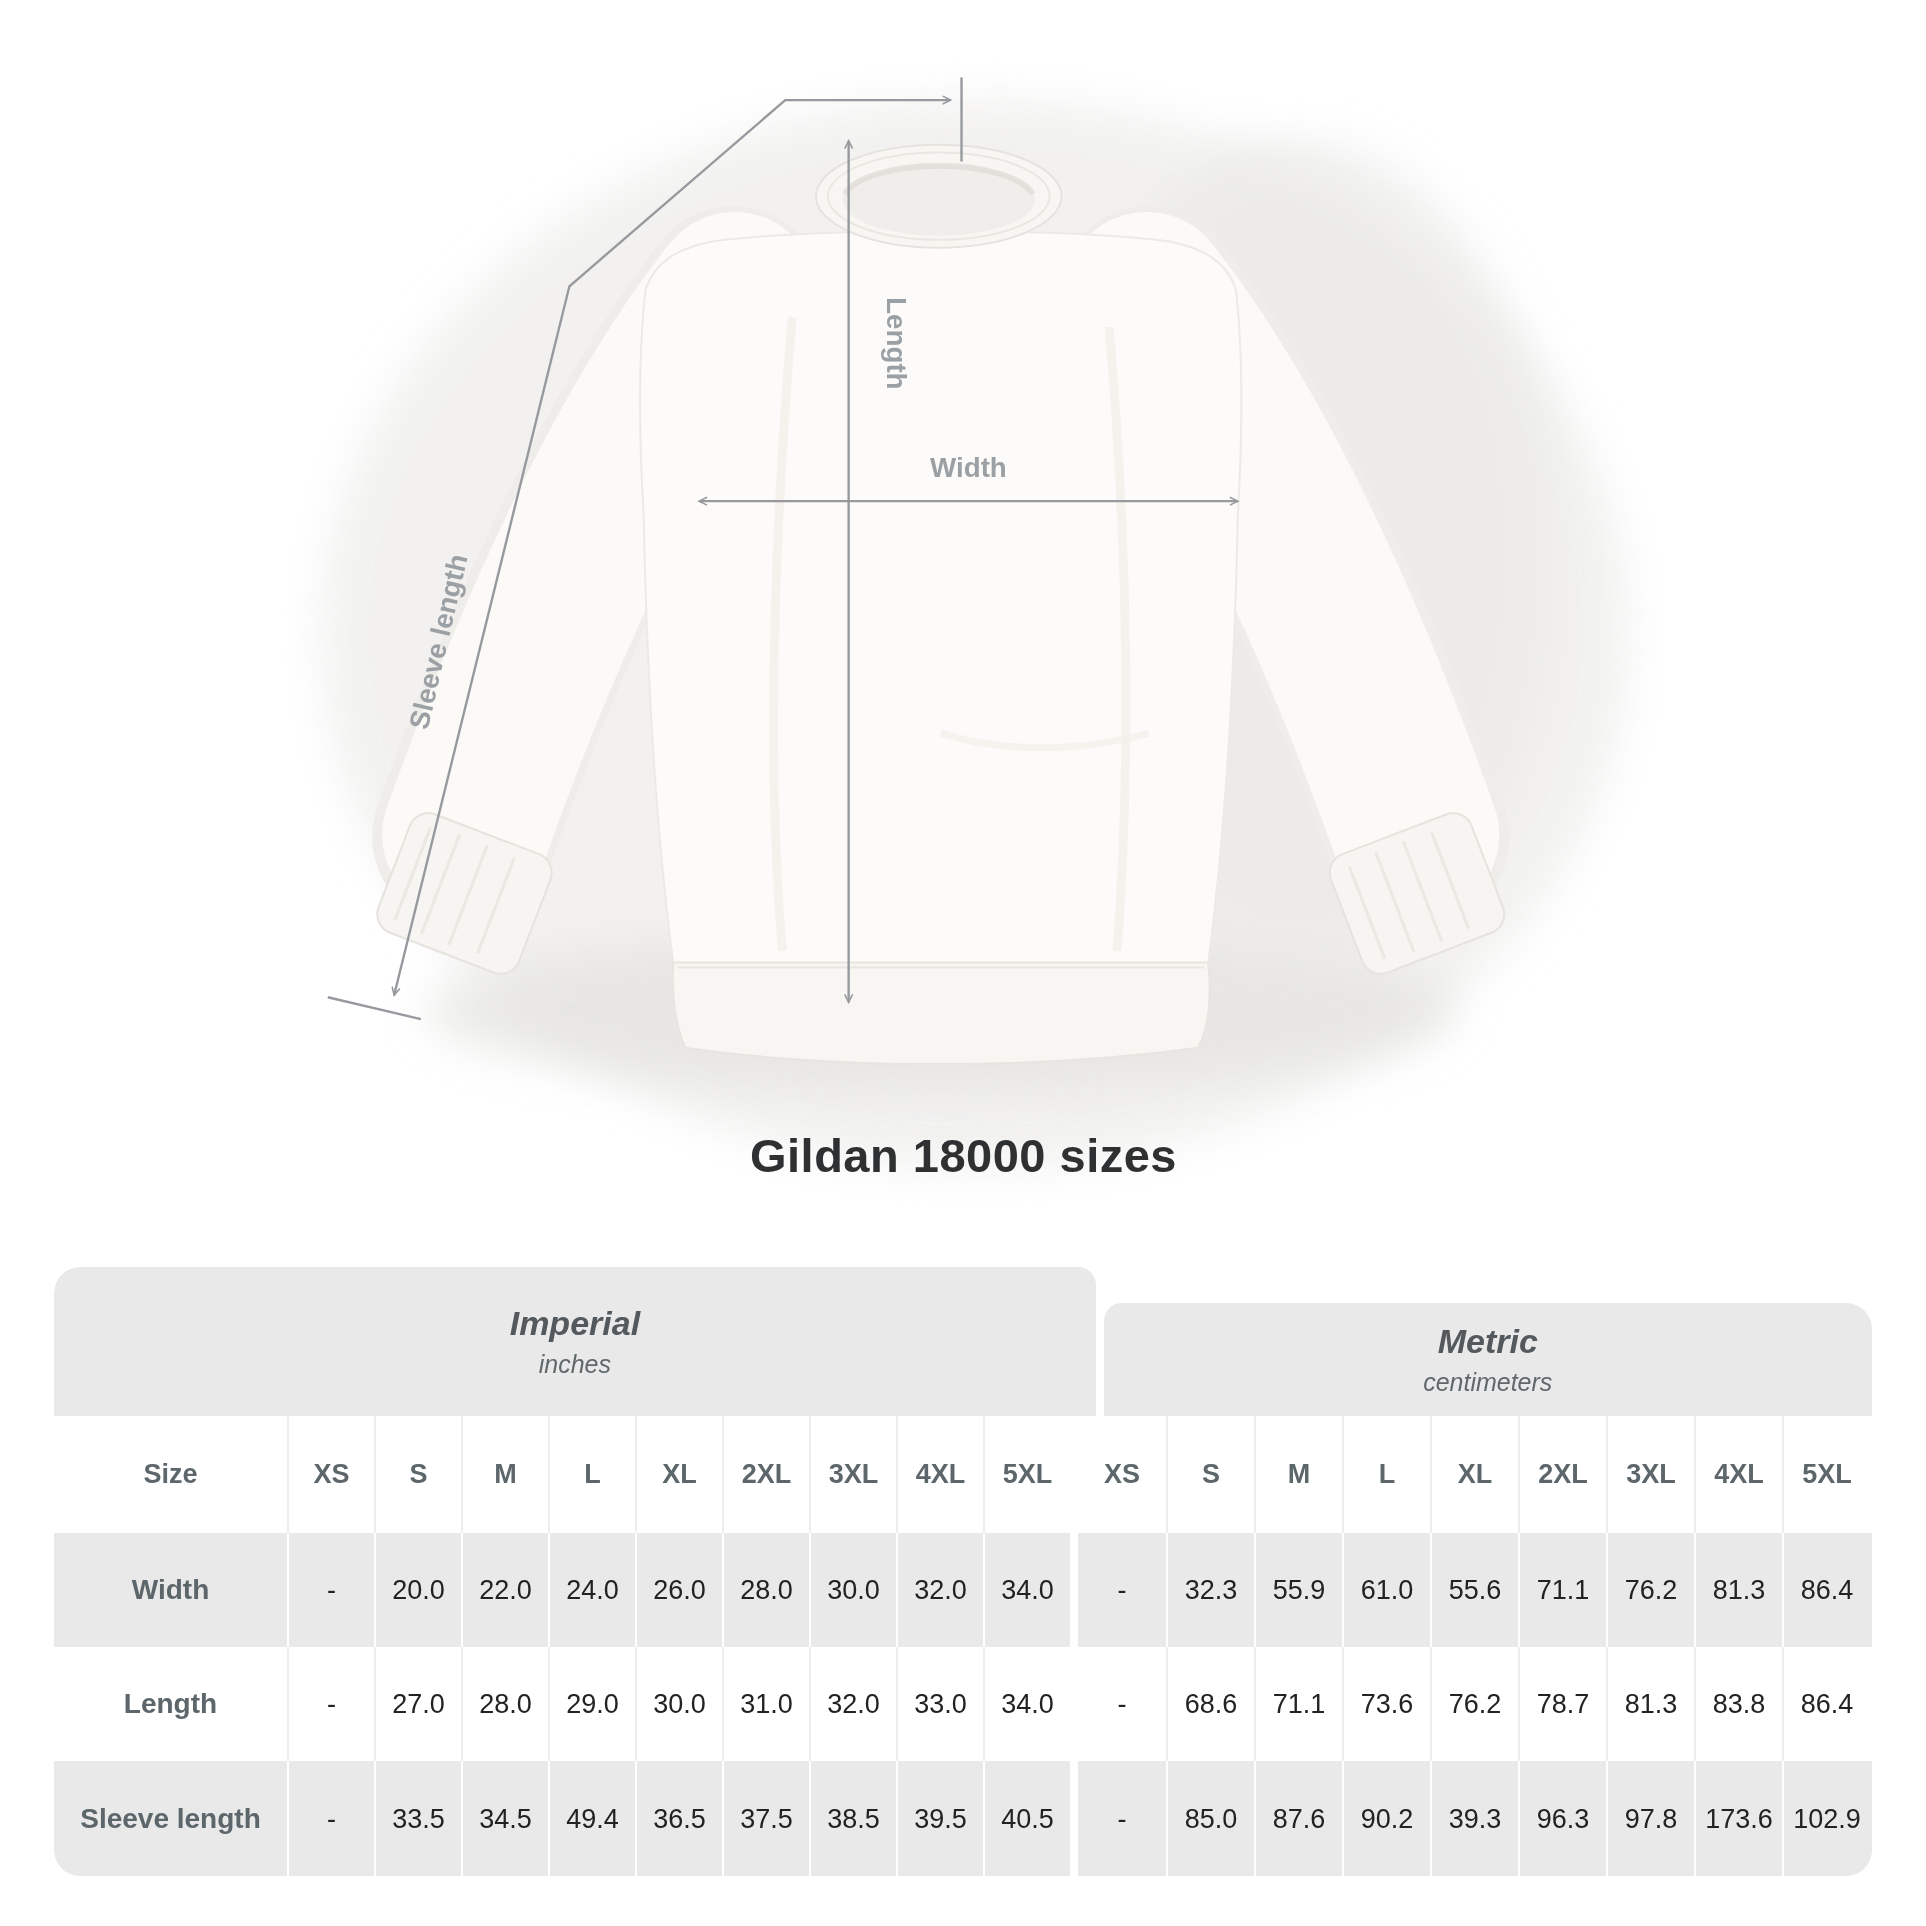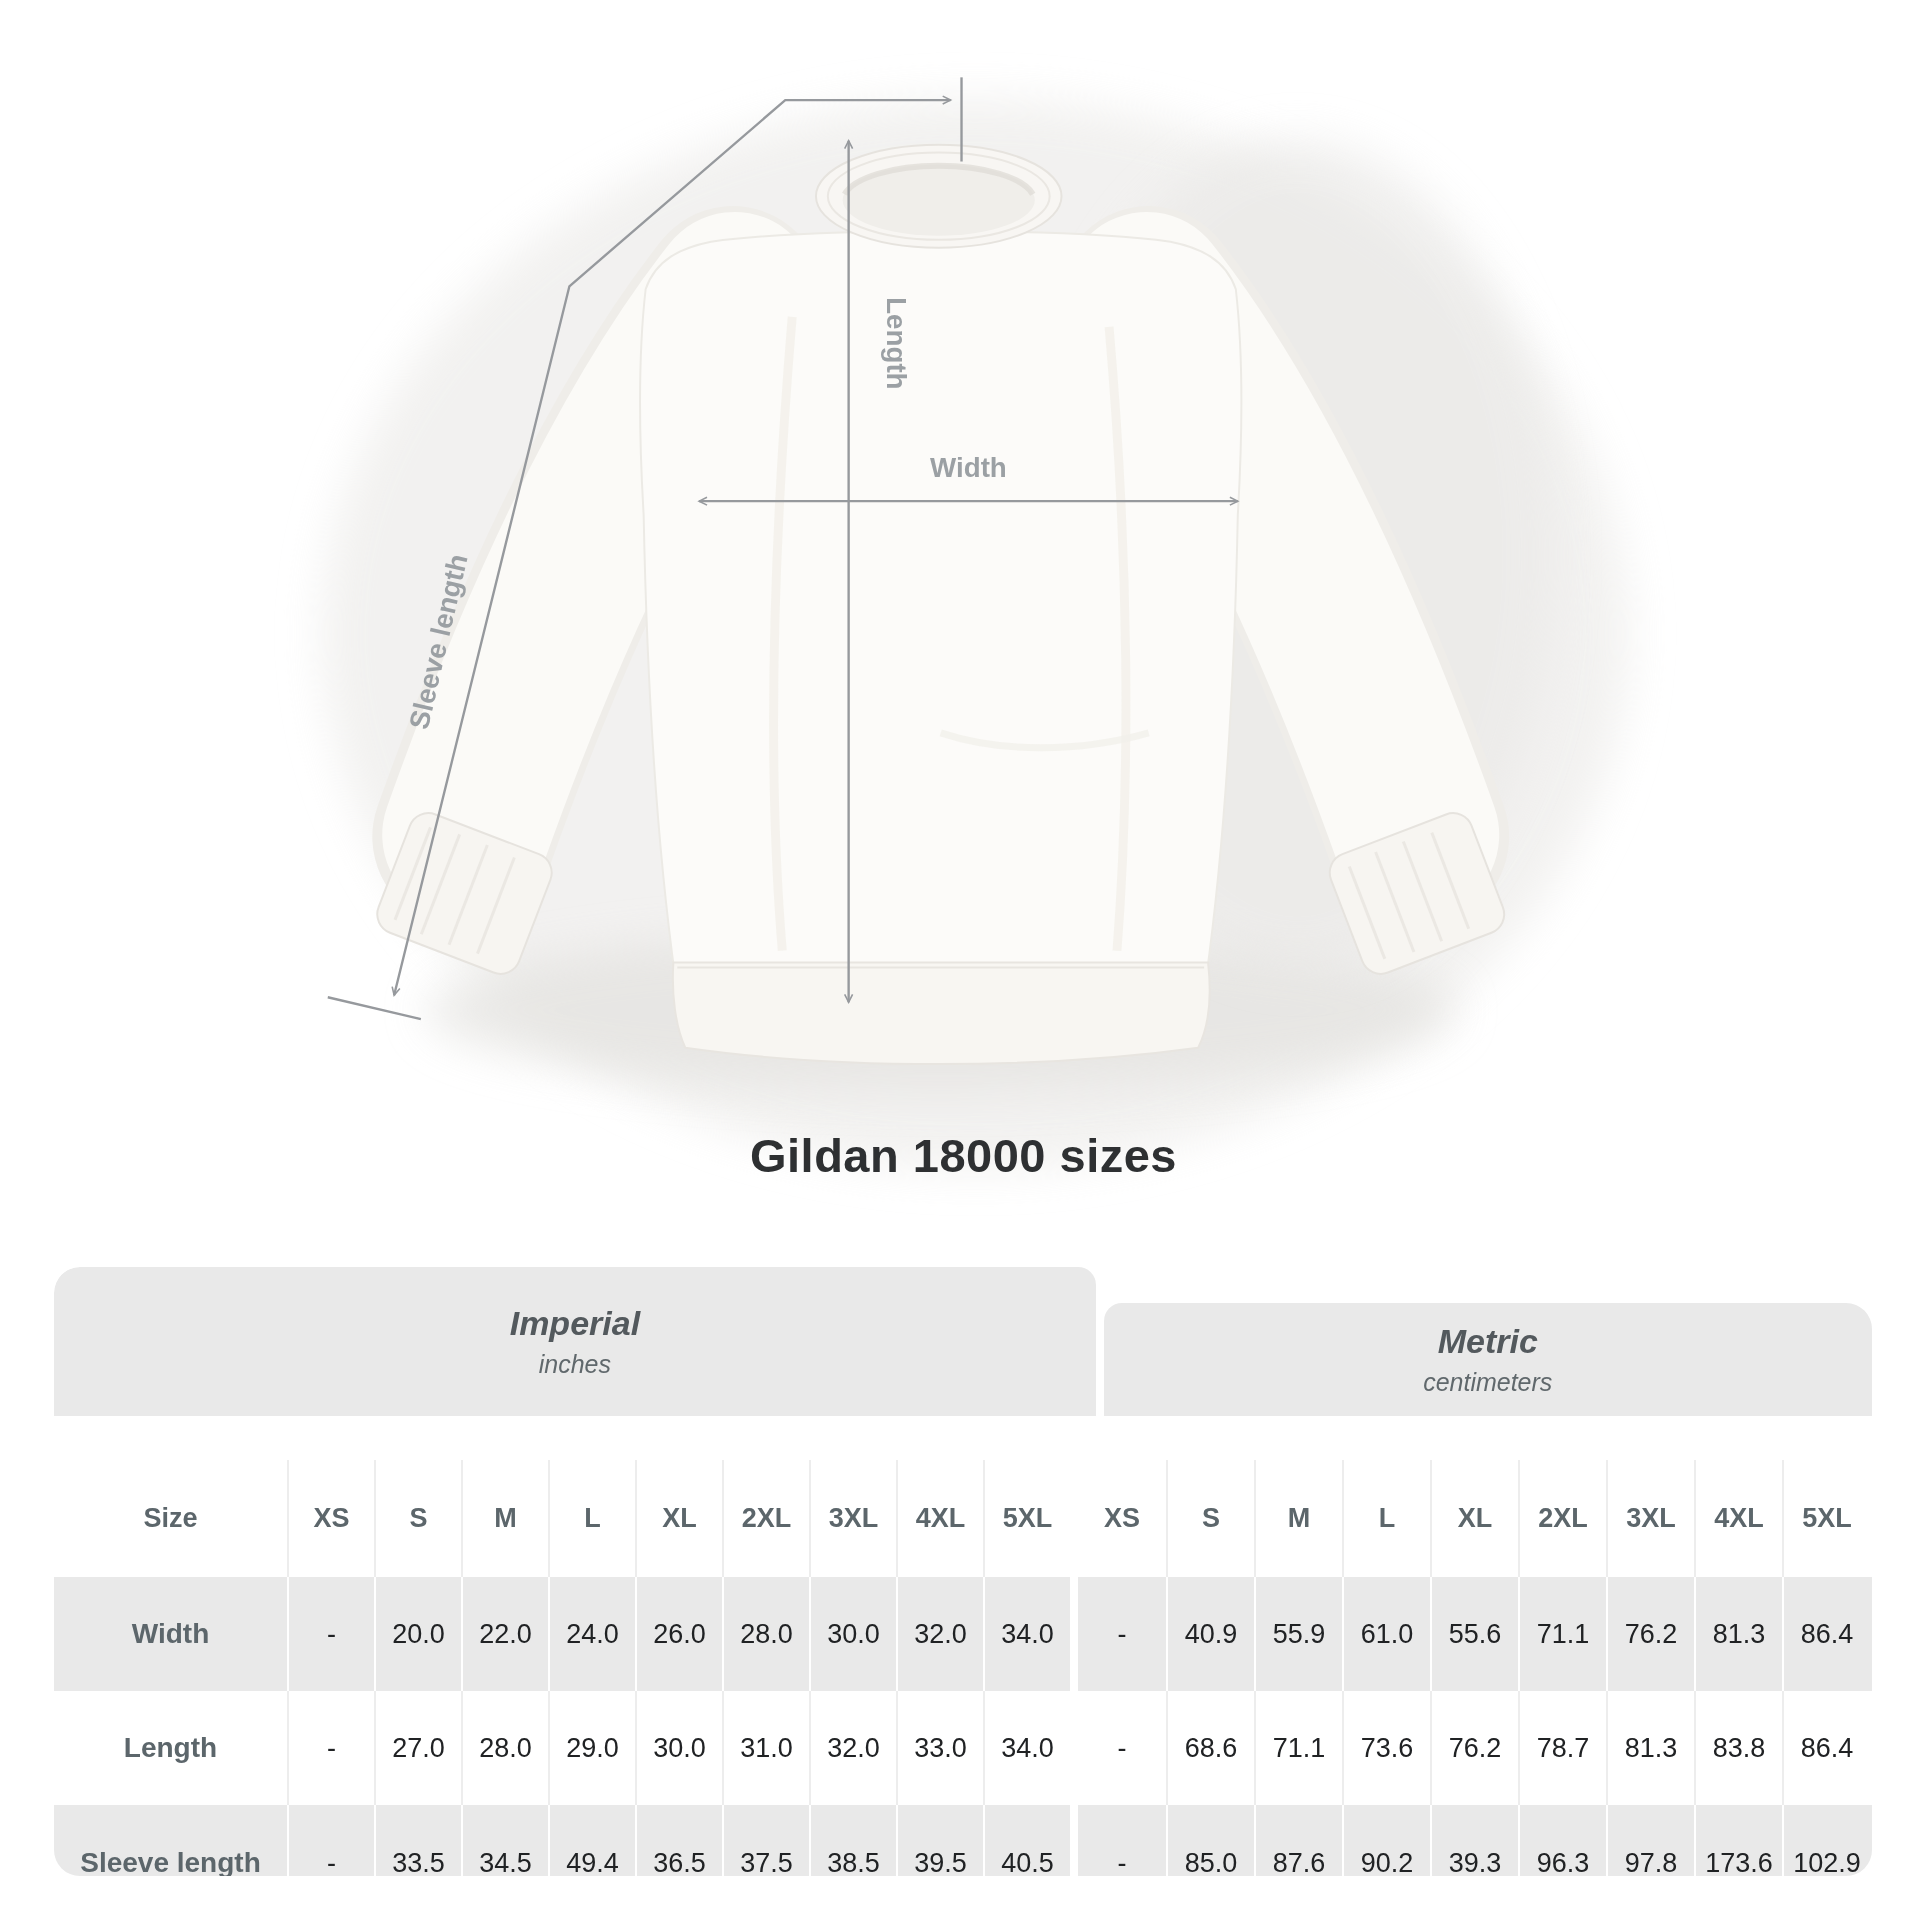--- a/index.html
+++ b/index.html
@@ -20,21 +20,21 @@
              border-radius:26px;overflow:hidden;background:#ffffff;}
   .band{display:flex;height:149px;}
   .band-half{background:#e9e9e9;display:flex;flex-direction:column;align-items:center;justify-content:center;}
   .band-left{width:1075px;border-radius:26px 18px 0 0;}
   .band-gap{width:8px;background:#ffffff;}
   .band-right{width:793px;border-radius:18px 26px 0 0;margin-top:36px;}
   .band-name{font-size:34px;font-weight:bold;font-style:italic;color:#53595d;line-height:40px;}
   .band-unit{font-size:25px;font-style:italic;color:#60686c;line-height:34px;margin-top:4px;}
 
   .trow{display:grid;grid-template-columns:233px repeat(9,87px) 8px repeat(9,88px);}
-  .r-size{height:117px;background:#ffffff;margin-top:44px;}
+  .r-size{height:117px;background:#ffffff;}
   .r-val{height:114px;}
   .r-last{height:116px;}
   .gray{background:#e9e9e9;}
   .white{background:#ffffff;}
   .c{display:flex;align-items:center;justify-content:center;}
   .h{font-size:27px;font-weight:bold;color:#5c666b;}
   .v{font-size:27px;color:#202224;}
   .rowlab{font-size:28px;font-weight:bold;color:#5c666b;}
   .white .bl{border-left:2px solid #ededed;}
   .gray  .bl{border-left:2px solid #ffffff;}
@@ -174,21 +174,21 @@
     <div class="c v bl">20.0</div>
     <div class="c v bl">22.0</div>
     <div class="c v bl">24.0</div>
     <div class="c v bl">26.0</div>
     <div class="c v bl">28.0</div>
     <div class="c v bl">30.0</div>
     <div class="c v bl">32.0</div>
     <div class="c v bl">34.0</div>
     <div class="gapcell"></div>
     <div class="c v">-</div>
-    <div class="c v bl">40.9</div>
+    <div class="c v bl">32.3</div>
     <div class="c v bl">55.9</div>
     <div class="c v bl">61.0</div>
     <div class="c v bl">55.6</div>
     <div class="c v bl">71.1</div>
     <div class="c v bl">76.2</div>
     <div class="c v bl">81.3</div>
     <div class="c v bl">86.4</div>
   </div>
 
   <div class="trow r-val white">

